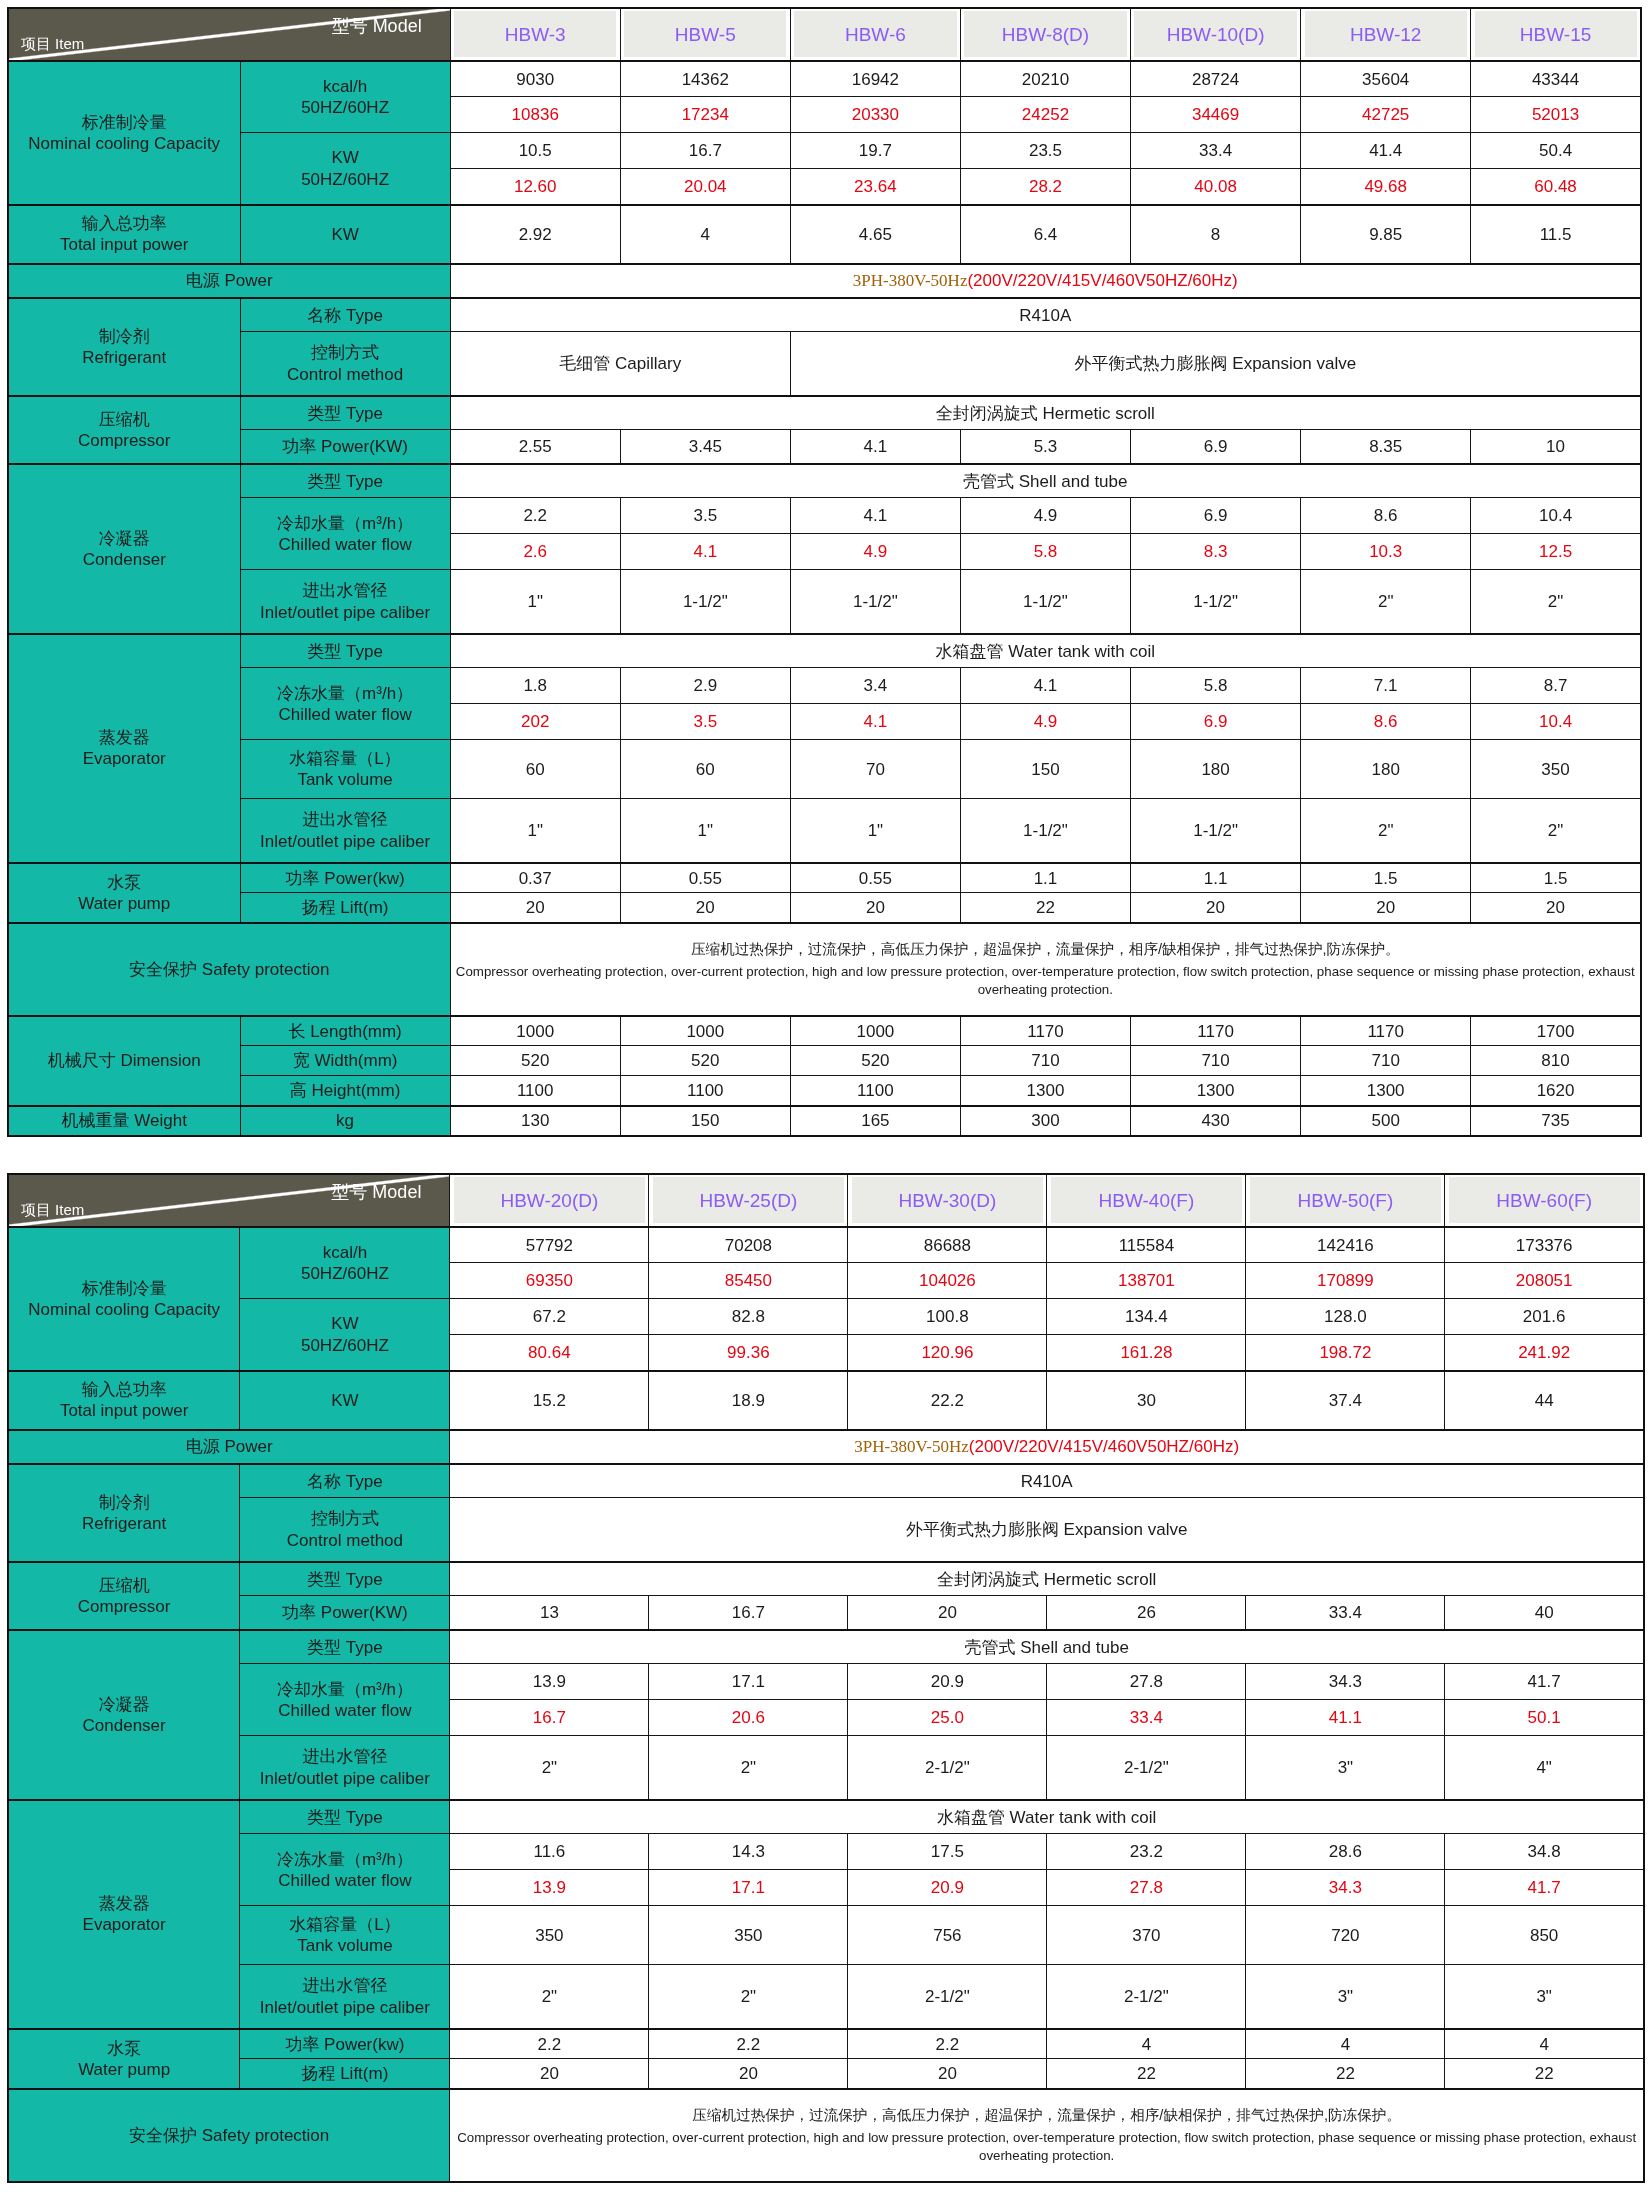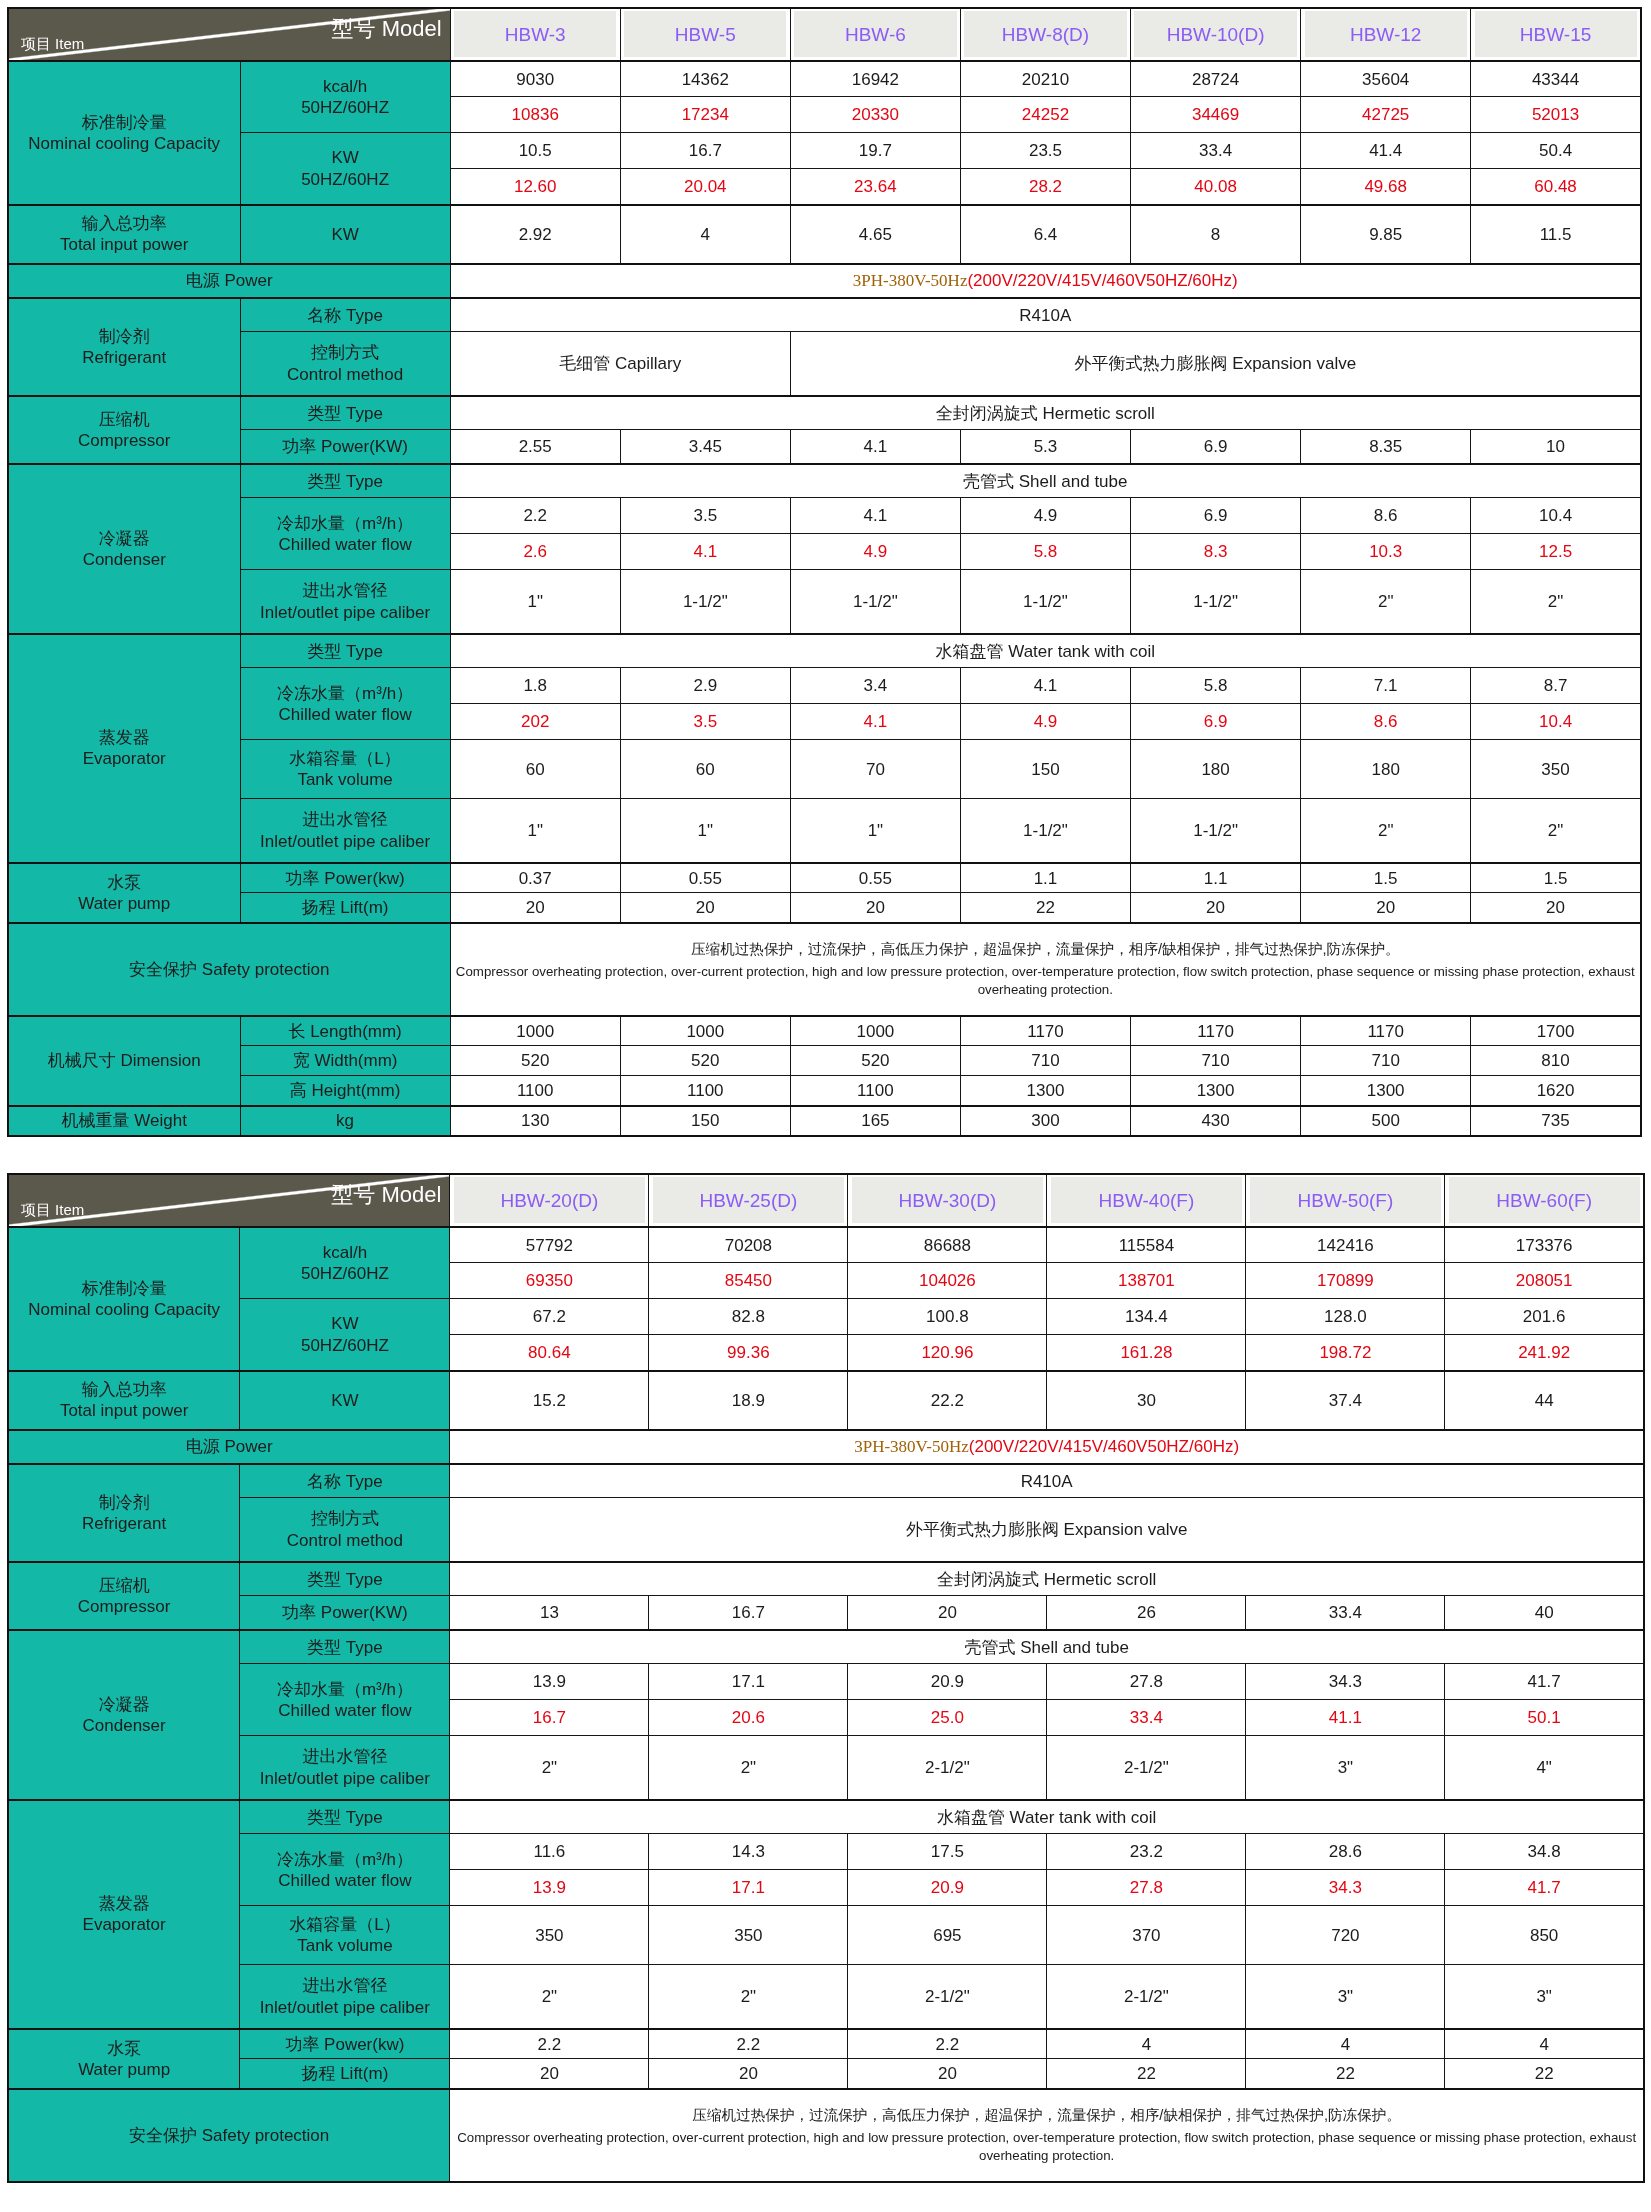--- a/index.html
+++ b/index.html
@@ -10,21 +10,21 @@
   table.spec td{border:1.7px solid #161616;text-align:center;vertical-align:middle;padding:1.7px 3.4px;
     font-size:17px;line-height:1.25;overflow:hidden;}
   tr.g td{border-top:2.6px solid #111;}
   
   td.lbl, td.lbl2{background:#14b8a6;white-space:pre-line;}
   td.lbl{font-size:16.3px;}
   td.lbl2{font-size:15.5px;}
   
   td.corner{background:#5b594c;position:relative;padding:0;
     background-image:linear-gradient(to bottom right,rgba(0,0,0,0) calc(50% - 2.2px),#fff calc(50% - 0.9px),#fff calc(50% + 0.9px),rgba(0,0,0,0) calc(50% + 2.2px));}
-  td.corner .c-model{position:absolute;top:6px;right:8px;color:#fff;font-size:22px;}
+  td.corner .c-model{position:absolute;top:6px;right:28px;color:#fff;font-size:18px;}
   td.corner .c-item{position:absolute;bottom:6px;left:12px;color:#fff;font-size:15px;}
   td.model{padding:3.4px;background:#fff;}
   td.model .box{background:#eaeae6;height:46px;display:flex;align-items:center;justify-content:center;
     font-size:19px;color:#8b5cf6;}
   
   td.red{color:#e30613;}
   td.wide{font-size:16.3px;}
   td.power-cell span.p-black{color:#a16207;font-family:Liberation Serif, serif;}
   td.power-cell span.p-red{color:#e30613;}
   td.safety-cell{font-size:13.8px;padding:6.9px 17px;}
@@ -505,21 +505,21 @@
           <td class="red">20.9</td>
           <td class="red">27.8</td>
           <td class="red">34.3</td>
           <td class="red">41.7</td>
     </tr>
     <tr class="rh-tall">
       <td class="lbl2">水箱容量（L）
 Tank volume</td>
       <td>350</td>
           <td>350</td>
-          <td>695</td>
+          <td>756</td>
           <td>370</td>
           <td>720</td>
           <td>850</td>
     </tr>
     <tr class="rh-ctl">
       <td class="lbl2">进出水管径
 Inlet/outlet pipe caliber</td>
       <td>2"</td>
           <td>2"</td>
           <td>2-1/2"</td>

